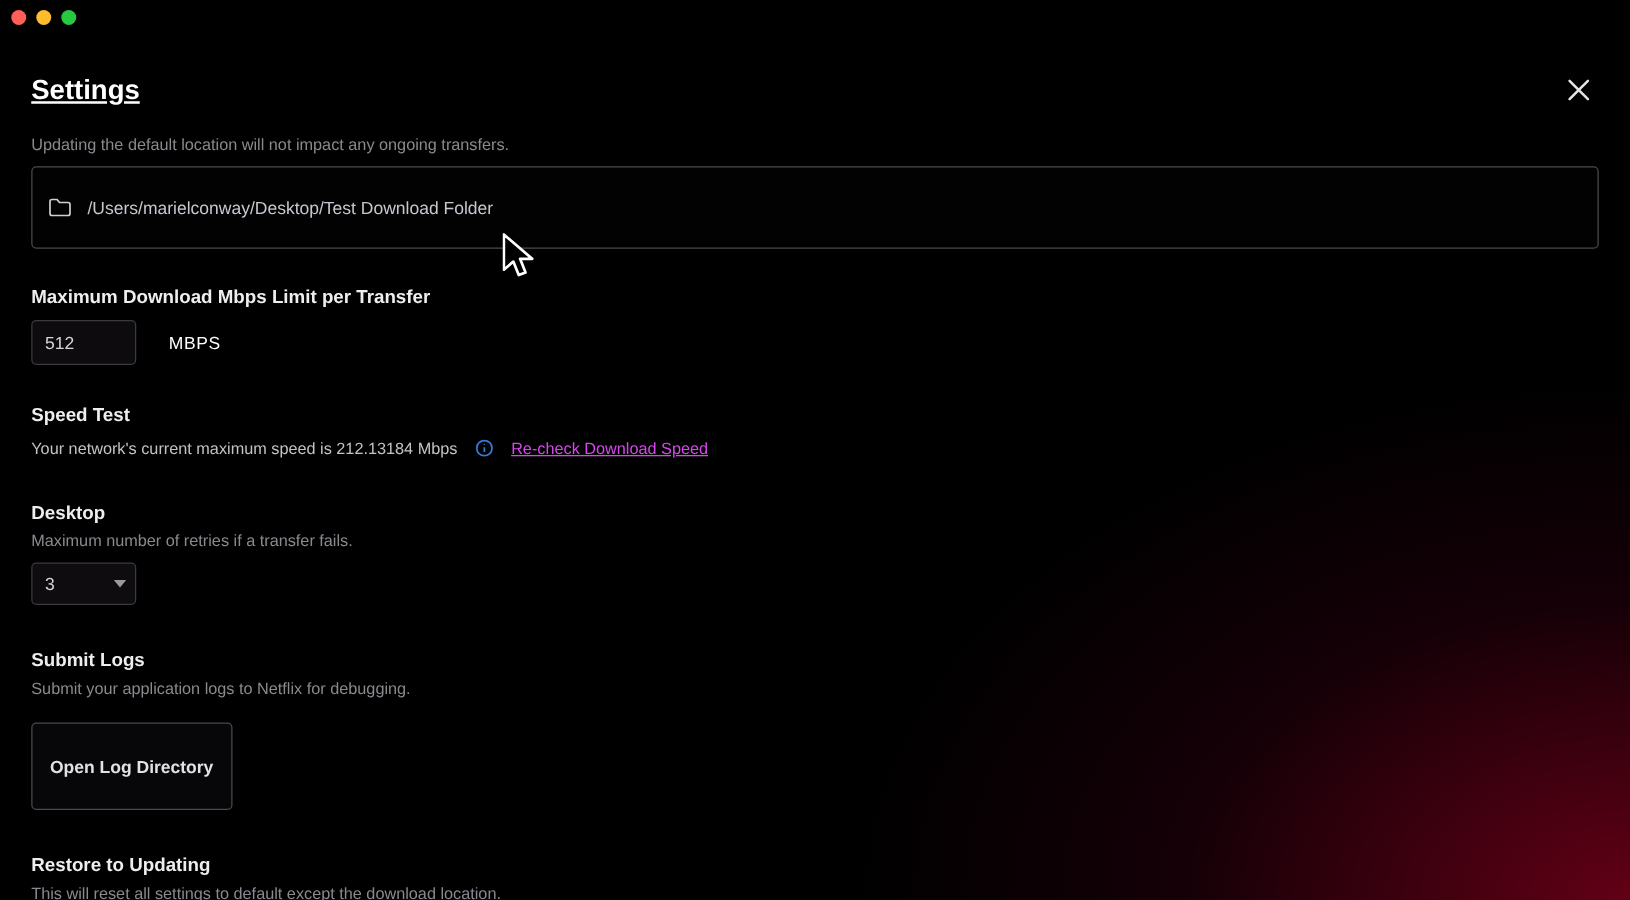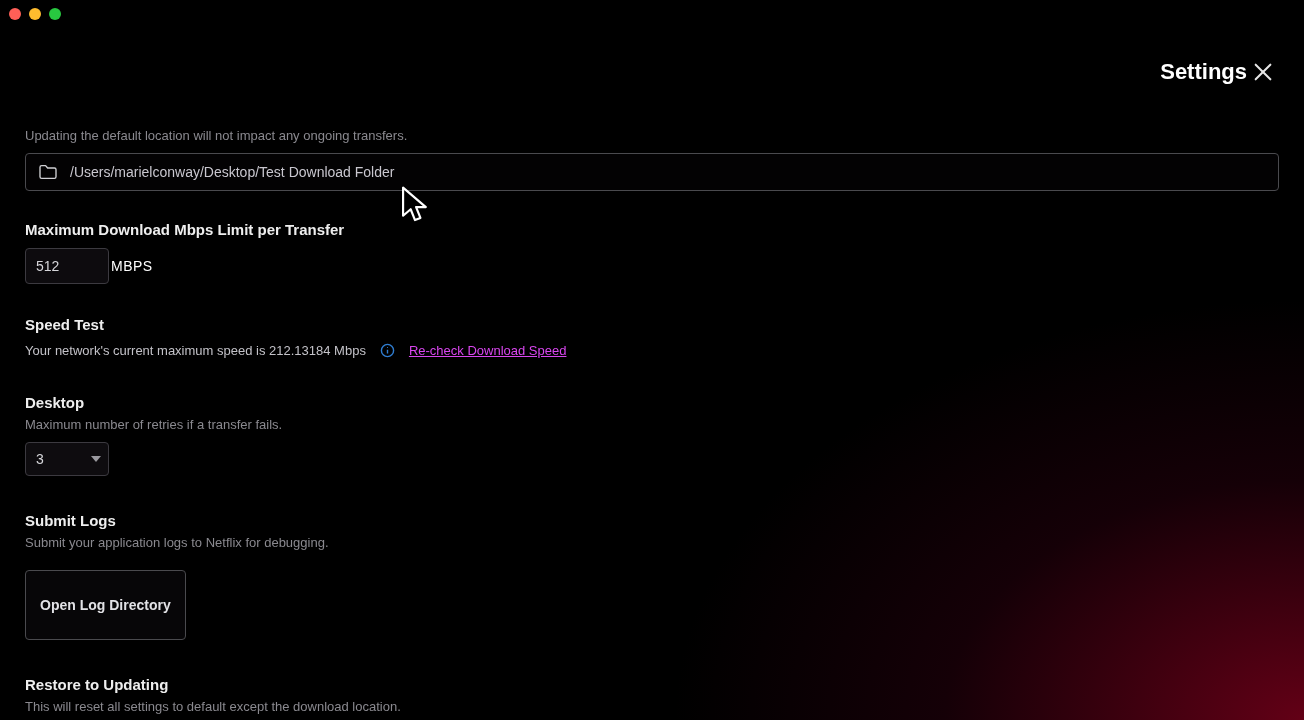--- a/index.html
+++ b/index.html
@@ -28,52 +28,53 @@
     .tl-max   { background: #28c840; }
 
     .content {
       position: relative;
       z-index: 1;
       padding: 56px 25px 20px 25px;
       color: #fff;
     }
     .header-row {
       display: flex;
-      justify-content: flex-end;
+      justify-content: space-between;
       align-items: center;
-      margin-bottom: 40px;
+      margin-bottom: 20px;
+      text-decoration: underline;
     }
     .page-title { font-size: 22px; font-weight: 700; color: #fff; }
     .close-btn {
       width: 32px; height: 32px;
       display: flex; align-items: center; justify-content: center;
       cursor: pointer;
       color: #e5e5e5;
     }
     .close-btn svg { width: 22px; height: 22px; }
 
     .section-heading { font-size: 14px; font-weight: 700; color: #e8e8e8; margin-bottom: 6px; }
     .section-heading-big { font-size: 15px; font-weight: 700; color: #eee; margin-bottom: 6px; }
     .section-sub { font-size: 13px; color: #8a898f; margin-bottom: 10px; }
 
     .path-box {
       border: 1px solid #4a4a4e;
       border-radius: 4px;
-      padding: 10px 12px;
+      padding: 24px 12px;
       display: flex;
       align-items: center;
       gap: 12px;
       background: rgba(10,8,12,0.25);
       cursor: pointer;
     }
     .folder-icon { width: 20px; height: 16px; color: #d0d0d4; flex-shrink: 0; }
     .path-text { font-size: 14px; color: #c9c7cf; }
 
     .speed-block { margin-top: 30px; }
-    .speed-row { display: flex; align-items: center; gap: 2px; margin-top: 10px; }
+    .speed-row { display: flex; align-items: center; gap: 26px; margin-top: 10px; }
     .num-input {
       width: 84px;
       padding: 9px 10px;
       background: rgba(25,22,28,0.5);
       border: 1px solid #3c3a40;
       border-radius: 4px;
       color: #d6d6da;
       font-size: 14px;
     }
     .mbps { font-size: 14px; color: #ffffff; letter-spacing: 0.5px; }

